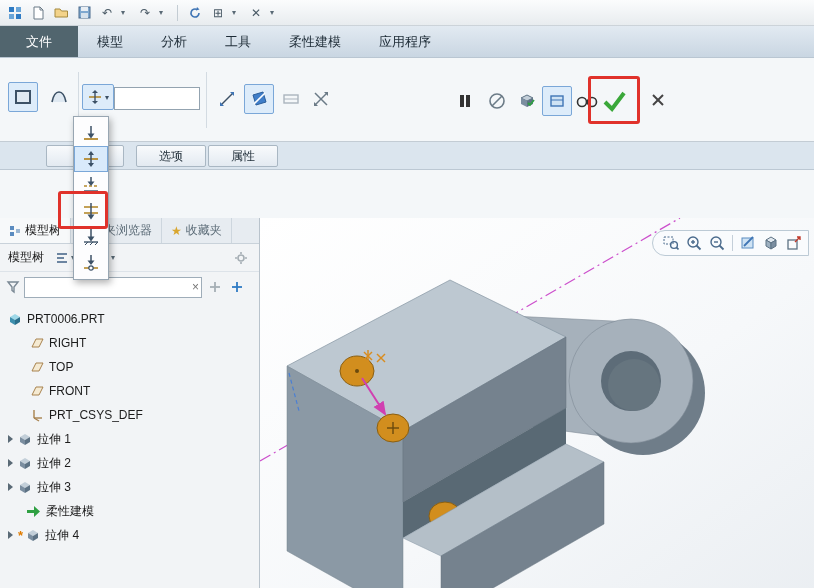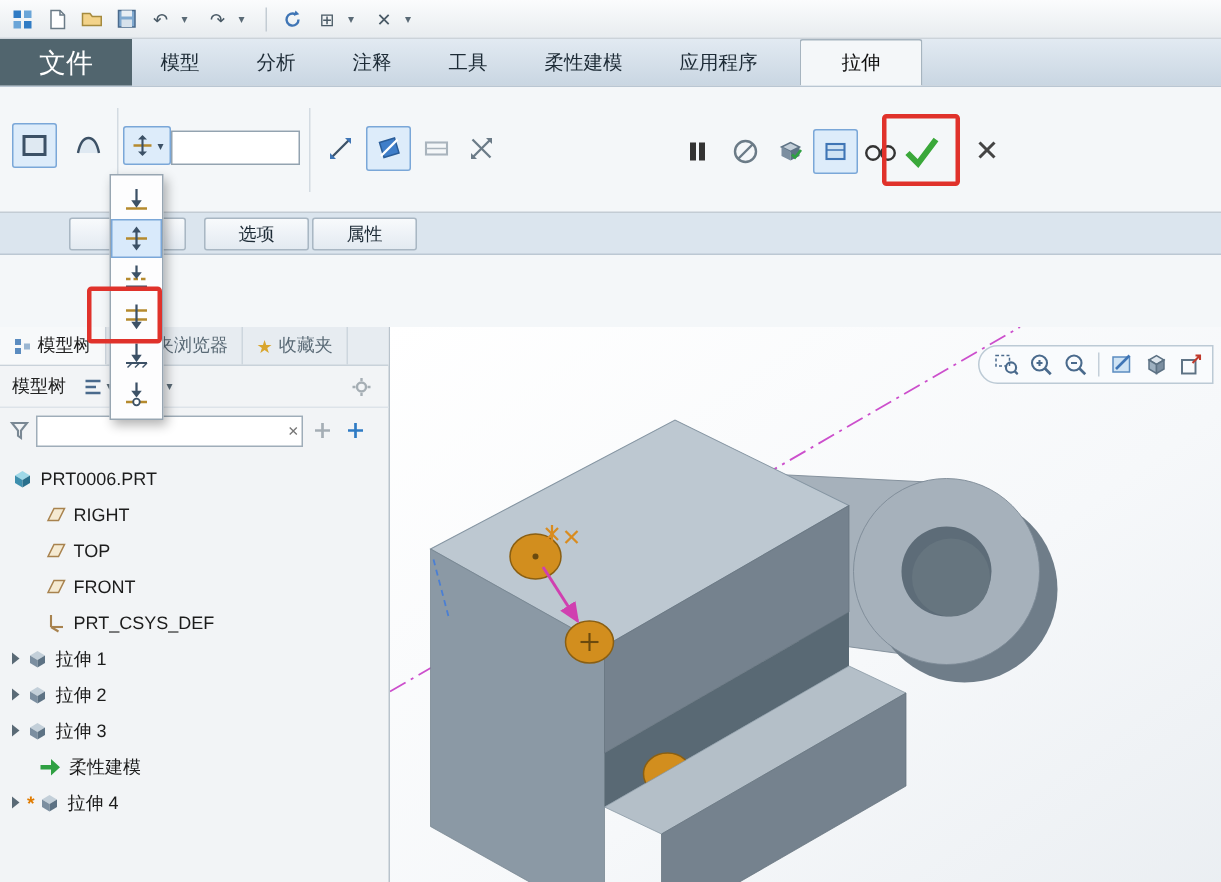--- a/index.html
+++ b/index.html
@@ -11,21 +11,21 @@
     background:linear-gradient(#fbfcfd,#e8ecef); border-bottom:1px solid #ccd3d9; }
   .tbi { width:18px; height:18px; display:inline-flex; align-items:center; justify-content:center;
     font-size:12px; color:#4a5a66; border-radius:2px; }
   .tb-caret { width:10px; font-size:8px; color:#5a6a76; }
   .tb-sep { width:1px; height:16px; background:#c3ccd3; margin:0 3px; }
   .title-text { margin-left:auto; font-size:12px; color:#333; padding-right:4px; white-space:nowrap; }
 
   
   .tabbar { height:32px; display:flex; align-items:stretch;
     background:linear-gradient(#e2eaf2,#c9d6e2); border-bottom:1px solid #b9c6d2; }
-  .tab-file { background:#51656e; color:#fff; font-size:18px; padding:0 26px; display:flex; align-items:center; }
+  .tab-file { background:#51656e; color:#fff; font-size:13px; padding:0 26px; display:flex; align-items:center; }
   .tab { font-size:13px; color:#1d2b36; padding:0 19px; display:flex; align-items:center; }
   .tab-active { background:#f4f7f9; border:1px solid #a6b4bf; border-bottom:none; margin-left:9px;
     padding:0 27px; border-radius:2px 2px 0 0; color:#111; }
 
   
   .ribbon { position:relative; height:84px; background:#f4f7f9; border-bottom:1px solid #c3ccd4; }
   .ib { position:absolute; width:30px; height:30px; display:flex; align-items:center; justify-content:center;
     border:1px solid transparent; border-radius:2px; background:transparent; cursor:default; }
   .ib.sel { border-color:#7aa7d8; background:#ddecfa; }
   .ib.dis { opacity:.4; }
@@ -123,25 +123,23 @@
     <span class="tbi">⊞</span>
     <span class="tb-caret">▾</span>
     <span class="tbi">✕</span>
     <span class="tb-caret">▾</span>
   </div>
 
   <div class="tabbar">
     <span class="tab-file">文件</span>
     <span class="tab">模型</span>
     <span class="tab">分析</span>
-    <span class="tab">注释</span>
     <span class="tab">工具</span>
     <span class="tab">柔性建模</span>
     <span class="tab">应用程序</span>
-    <span class="tab tab-active">拉伸</span>
   </div>
 
   <div class="ribbon">
 
     <div class="ib sel" style="left:8px;top:24px;">
       <svg width="20" height="20">
           <rect x="3" y="4" width="14" height="12" fill="#dfe9f2" stroke="#3c5166" stroke-width="2"></rect>
         </svg>
     </div>
     <div class="ib" style="left:44px;top:24px;">

